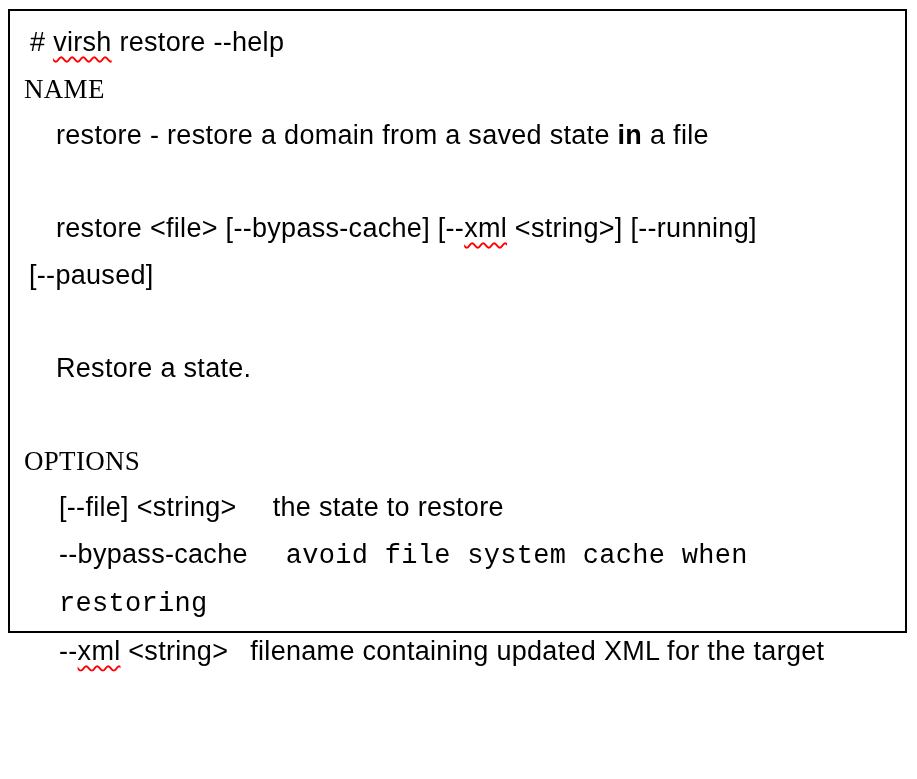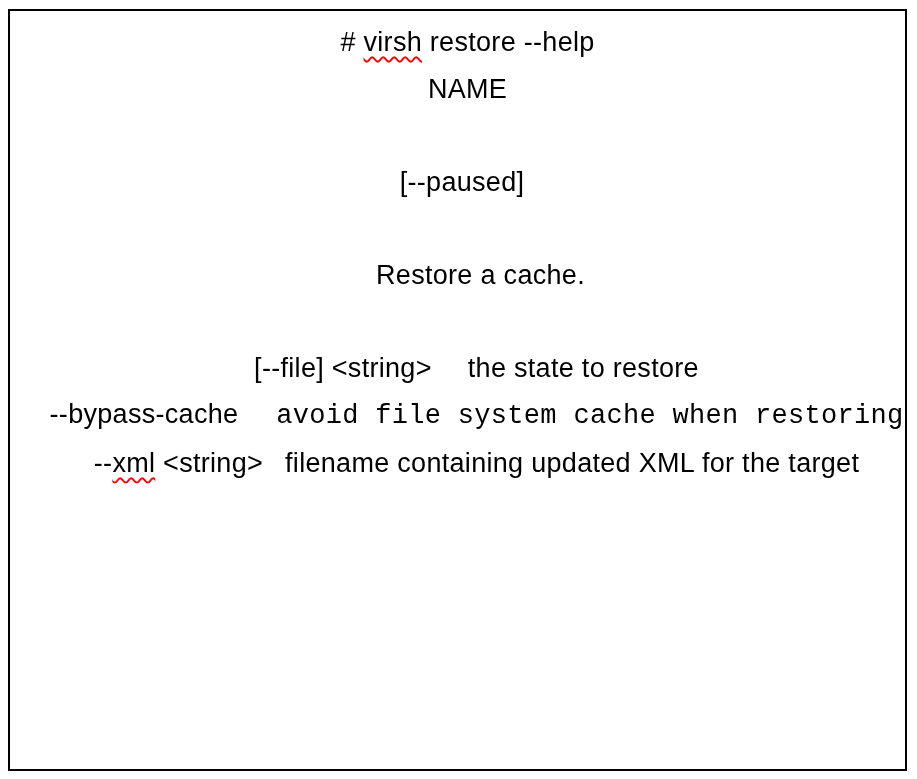--- a/index.html
+++ b/index.html
@@ -11,42 +11,41 @@
   *{margin:0;padding:0;box-sizing:border-box;}
   html,body{
     width:917px;height:779px;
     background:var(--background);
     font-family:"Liberation Sans","DejaVu Sans",sans-serif;
     overflow:hidden;
   }
   .doc-frame{
     position:absolute;
     left:8px;top:9px;
-    width:899px;height:762px;
+    width:899px;height:624px;
     border:2px solid var(--border);
     background:var(--background);
-    text-align:center;
   }
   .content{
     padding-top:8px;
   }
   .line{
     font-size:27px;
     line-height:46.5px;
     letter-spacing:0.3px;
     color:var(--text);
     white-space:pre-wrap;
   }
   .line.blank{height:46.5px;}
   
   .ind-cmd{padding-left:20px;}
-  .ind-head{padding-left:20px;}
+  .ind-head{padding-left:14px;font-family:Liberation Serif, serif;}
   .ind-body{padding-left:46px;}
-  .ind-flush{padding-left:9px;}
-  .ind-opt{padding-left:38px;}
+  .ind-flush{padding-left:19px;}
+  .ind-opt{padding-left:49px;}
   .misspelled{
     text-decoration-line:underline;
     text-decoration-style:wavy;
     text-decoration-color:var(--spellcheck-underline);
     text-decoration-thickness:2px;
     text-underline-offset:5px;
     text-decoration-skip-ink:none;
   }
   .bold{font-weight:700;}
   
@@ -58,34 +57,37 @@
 </head>
 <body>
 
 <div class="doc-frame">
   <div class="content">
 
     <div class="line ind-cmd"><span># </span><span class="misspelled">virsh</span><span> restore --help</span></div>
 
     <div class="line ind-head">NAME</div>
 
+    <div class="line ind-body"><span>restore - restore a domain from a saved state </span><span class="bold">in</span><span> a file</span></div>
 
     <div class="line blank"></div>
 
 
+    <div class="line ind-body"><span>restore &lt;file&gt; [--bypass-cache] [--</span><span class="misspelled">xml</span><span> &lt;string&gt;] [--running]</span></div>
 
     <div class="line ind-flush">[--paused]</div>
 
     <div class="line blank"></div>
 
 
-    <div class="line ind-body">Restore a cache.</div>
+    <div class="line ind-body">Restore a state.</div>
 
     <div class="line blank"></div>
 
+    <div class="line ind-head">OPTIONS</div>
 
     <div class="line ind-opt"><span>[--file] &lt;string&gt;</span><span class="gap-a">the state to restore</span></div>
 
     <div class="line ind-opt"><span>--bypass-cache</span><span class="gap-b">avoid file system cache when restoring</span></div>
 
     <div class="line ind-opt"><span>--</span><span class="misspelled">xml</span><span> &lt;string&gt;</span><span class="gap-c">filename containing updated XML for the target</span></div>
 
 
   </div>
 </div>

